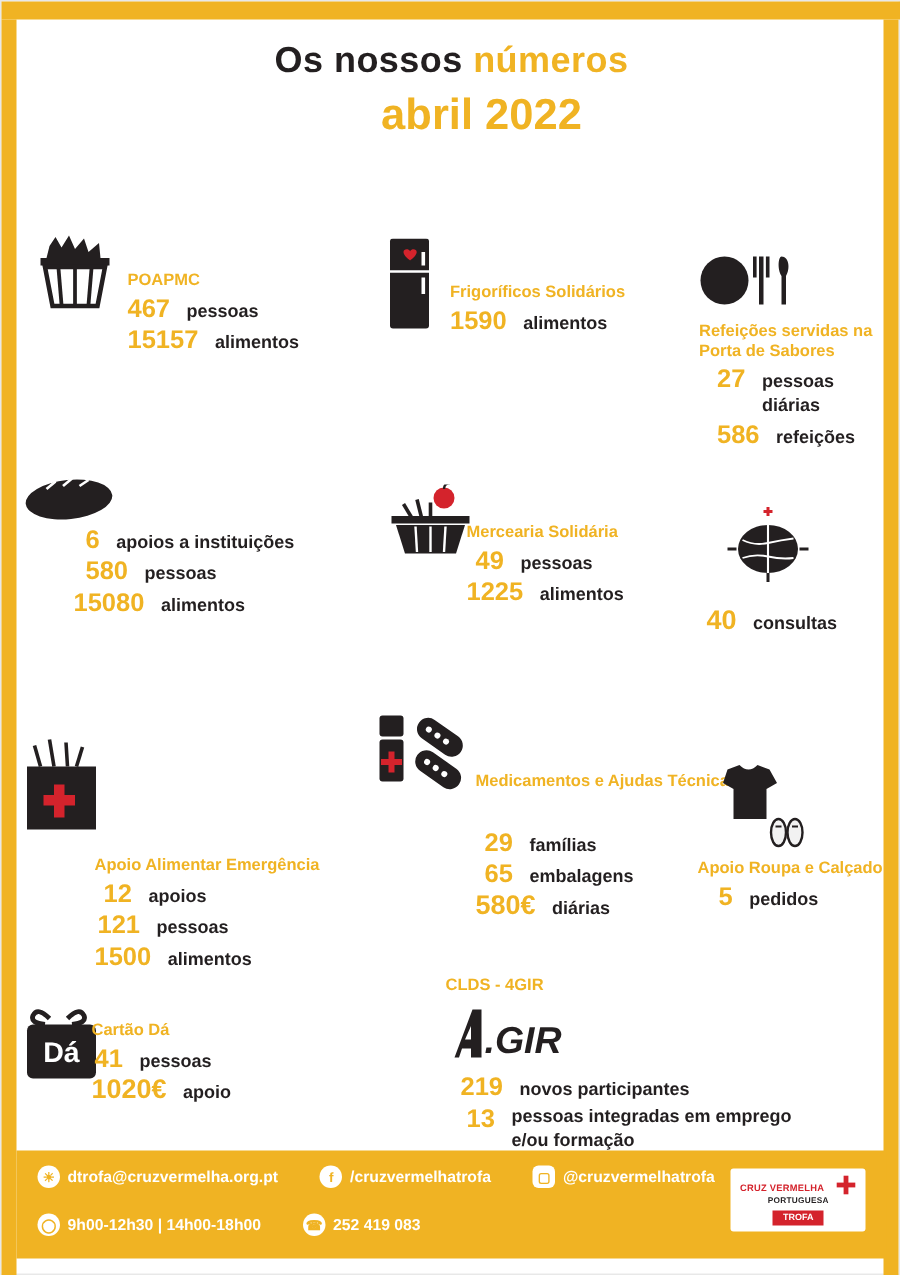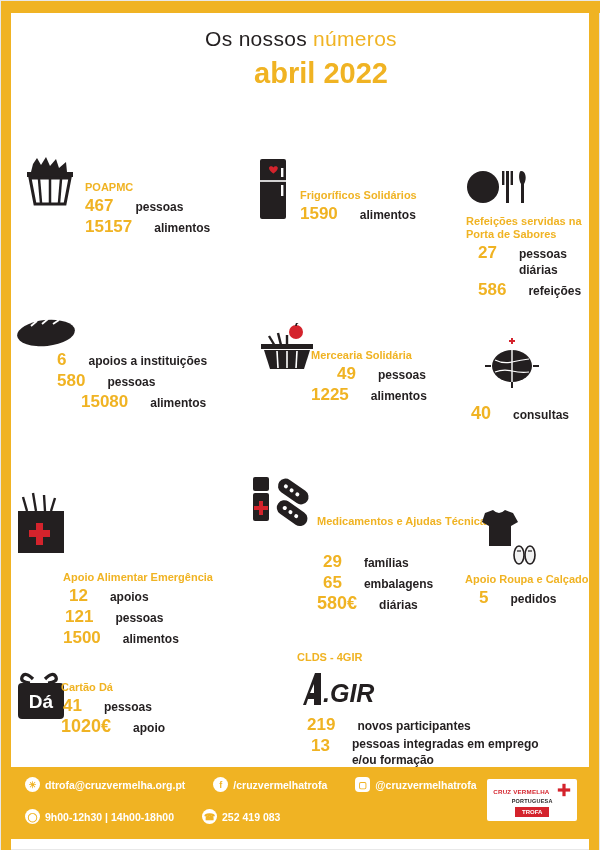--- a/index.html
+++ b/index.html
@@ -30,36 +30,36 @@
     position: absolute; top: 12px; right: 0;
     width: 10px; height: 838px;
     background: #f0b323;
   }
   
   .title-block {
     position: absolute; top: 26px; left: 0; width: 600px;
     text-align: center;
   }
   .title-line1 {
-    font-size: 21px; font-weight: normal; color: #f0b323;
+    font-size: 24px; font-weight: bold; color: #f0b323;
     letter-spacing: 0.3px;
   }
   .title-line1 .dark { color: #231f20; }
   .title-line2 {
     font-size: 29px; font-weight: bold; color: #f0b323;
     margin-top: 6px; padding-left: 40px;
   }
 
   
   .block { position: absolute; }
   .lbl {
     color: #f0b323; font-weight: bold; font-size: 11px;
     line-height: 13px;
   }
-  .row { display: flex; align-items: baseline; gap: 22px; margin-top: 2px; }
+  .row { display: flex; align-items: baseline; gap: 11px; margin-top: 2px; }
   .num {
     color: #f0b323; font-weight: bold; font-size: 17px;
     line-height: 19px;
   }
   .num.big { font-size: 18px; }
   .unit {
     color: #231f20; font-weight: bold; font-size: 12px;
     line-height: 16px;
   }
 
@@ -196,21 +196,21 @@
     </div>
     <div style="position:absolute; top:32px; left:34px; width:210px;">
       <div class="row" style="padding-left:8px;">
         <span class="num">6</span>
         <span class="unit">apoios a instituições</span>
       </div>
       <div class="row" style="padding-left:8px;">
         <span class="num">580</span>
         <span class="unit">pessoas</span>
       </div>
-      <div class="row" style="padding-left:0px;margin-left:32px;">
+      <div class="row" style="padding-left:0px;">
         <span class="num">15080</span>
         <span class="unit">alimentos</span>
       </div>
     </div>
   </div>
 
   <div class="block" style="top:322px; left:258px;">
     <div class="icon" style="top:0; left:0;">
       <svg width="56" height="48" viewBox="0 0 56 48">
         <circle cx="37" cy="9" r="7" fill="#d4232c"></circle>
@@ -220,21 +220,21 @@
         <path d="M28 12 l0 10" stroke="#231f20" stroke-width="2.4"></path>
         <rect x="2" y="21" width="52" height="5" fill="#231f20"></rect>
         <path d="M5 27 L51 27 L45 46 L11 46 Z" fill="#231f20"></path>
         <line x1="18" y1="28" x2="19" y2="45" stroke="#ffffff" stroke-width="1.6"></line>
         <line x1="28" y1="28" x2="28" y2="45" stroke="#ffffff" stroke-width="1.6"></line>
         <line x1="38" y1="28" x2="37" y2="45" stroke="#ffffff" stroke-width="1.6"></line>
       </svg>
     </div>
     <div style="position:absolute; top:26px; left:52px; width:180px;">
       <div class="lbl">Mercearia Solidária</div>
-      <div class="row" style="padding-left:6px;margin-left:20px;">
+      <div class="row" style="padding-left:6px;">
         <span class="num">49</span>
         <span class="unit">pessoas</span>
       </div>
       <div class="row">
         <span class="num">1225</span>
         <span class="unit">alimentos</span>
       </div>
     </div>
   </div>
 

